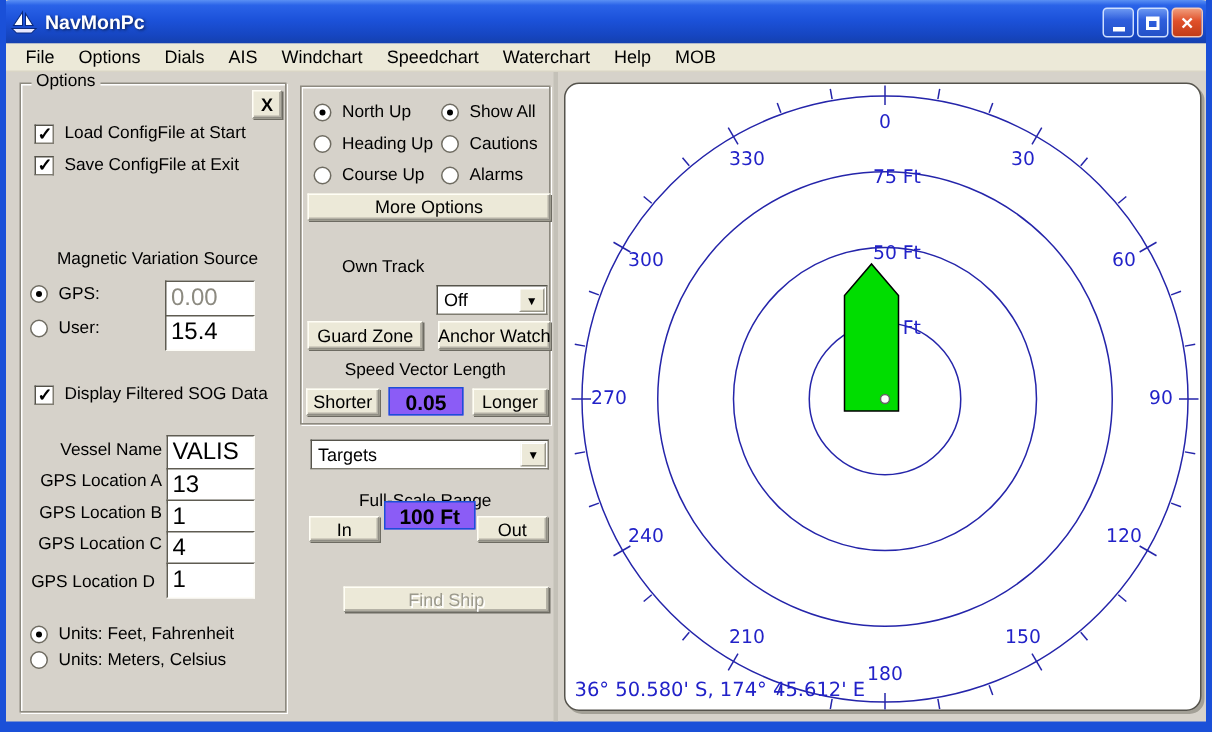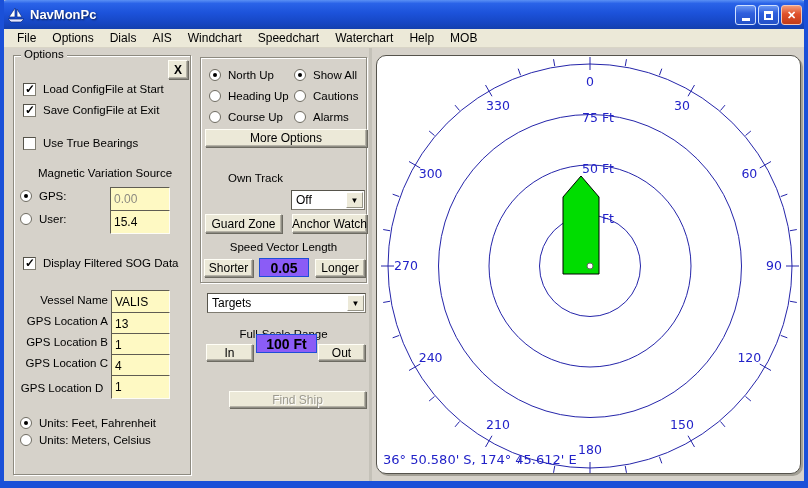--- a/index.html
+++ b/index.html
@@ -43,24 +43,24 @@
   .legend { position:absolute; font-size:11.5px; background:#d6d2ca; padding:0 3px; z-index:2; }
   .btn {
     position:absolute; background:#ece9d8;
     border:1px solid #8f8d84; border-top-color:#fffef6; border-left-color:#fffef6;
     box-shadow:inset -1px -1px 0 #b5b2a6, 1px 1px 0 #6d6b62;
     font-size:12px; color:#000; display:flex; align-items:center; justify-content:center;
     cursor:default; white-space:nowrap;
   }
   .btn.disabled { color:#9c9a8e; text-shadow:1px 1px 0 #fff; }
   .field {
-    position:absolute; background:#fef9c3; border:1px solid #888478;
+    position:absolute; background:#ffffff; border:1px solid #888478;
     border-top-color:#5f5c52; border-left-color:#5f5c52;
     border-bottom-color:#fdfcf6; border-right-color:#fdfcf6;
-    font-size:12px; color:#000; padding:11px 3px; font-family:"Liberation Sans",sans-serif;
+    font-size:16px; color:#000; padding:11px 3px; font-family:"Liberation Sans",sans-serif;
   }
   input.field { outline:none; }
   input.field.dim { color:#8c8a80; }
   .valuebox {
     position:absolute; background:#8b5cf6; border:1px solid #1d4ed8;
     font-weight:bold; font-size:14px; color:#000;
     display:flex; align-items:center; justify-content:center;
   }
   .checkrow, .radiorow { position:absolute; display:flex; align-items:center; gap:7px; height:14px; }
   .checkbox {
@@ -132,24 +132,20 @@
   <span class="legend" style="left:17px; top:48px;">Options</span>
   <div class="btn" style="left:164px; top:60px; width:20px; height:19px; font-weight:bold;">X</div>
 
   <div class="checkrow" style="left:19px; top:82px;">
     <span class="checkbox on"></span>
     <span class="ctl-label">Load ConfigFile at Start</span>
   </div>
   <div class="checkrow" style="left:19px; top:103px;">
     <span class="checkbox on"></span>
     <span class="ctl-label">Save ConfigFile at Exit</span>
-  </div>
-  <div class="checkrow" style="left:19px; top:136px;">
-    <span class="checkbox"></span>
-    <span class="ctl-label">Use True Bearings</span>
   </div>
 
   <span class="panel-label" style="left:34px; top:167px;">Magnetic Variation Source</span>
 
   <div class="radiorow" style="left:16px; top:189px;">
     <span class="radio on"></span>
     <span class="ctl-label">GPS:</span>
   </div>
   <input class="field dim" style="left: 106px; top: 187px; width: 60px; height: 18px;" value="0.00">
 

